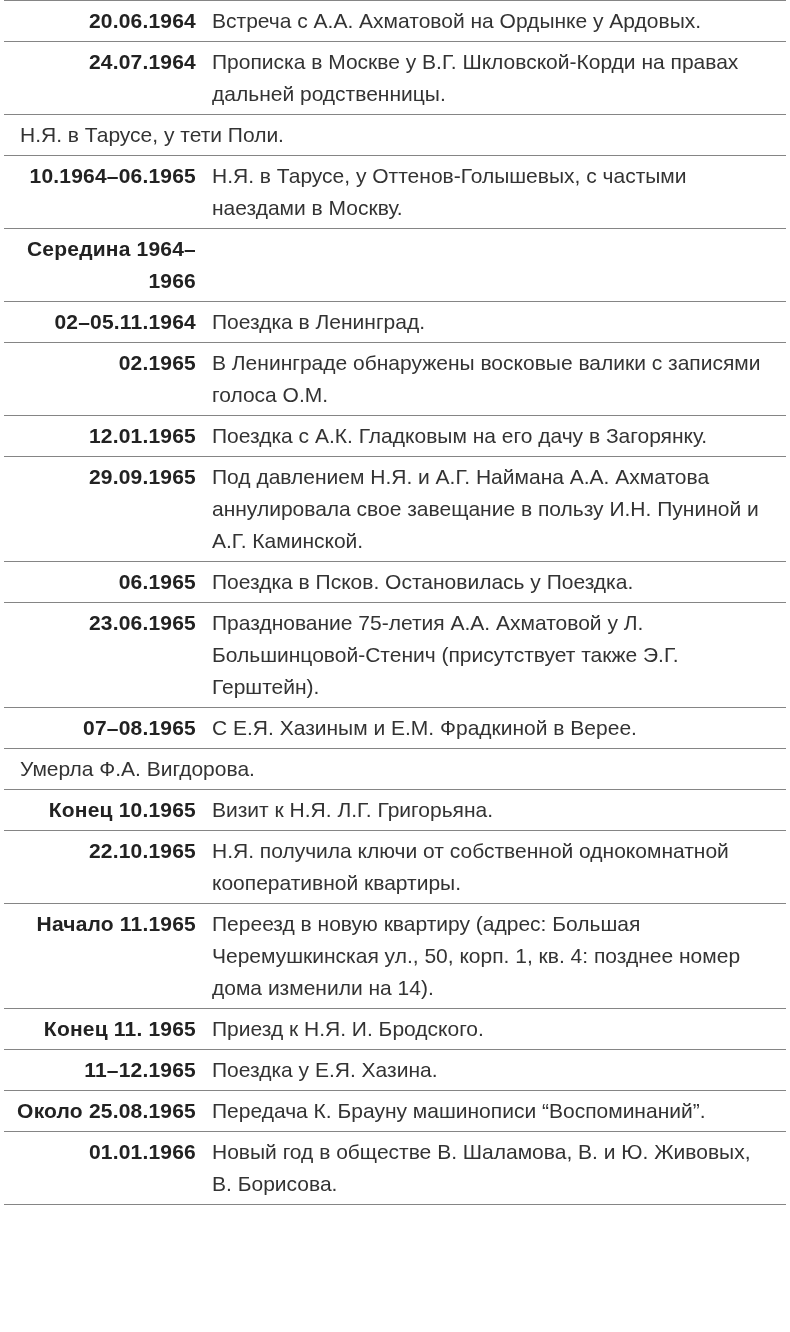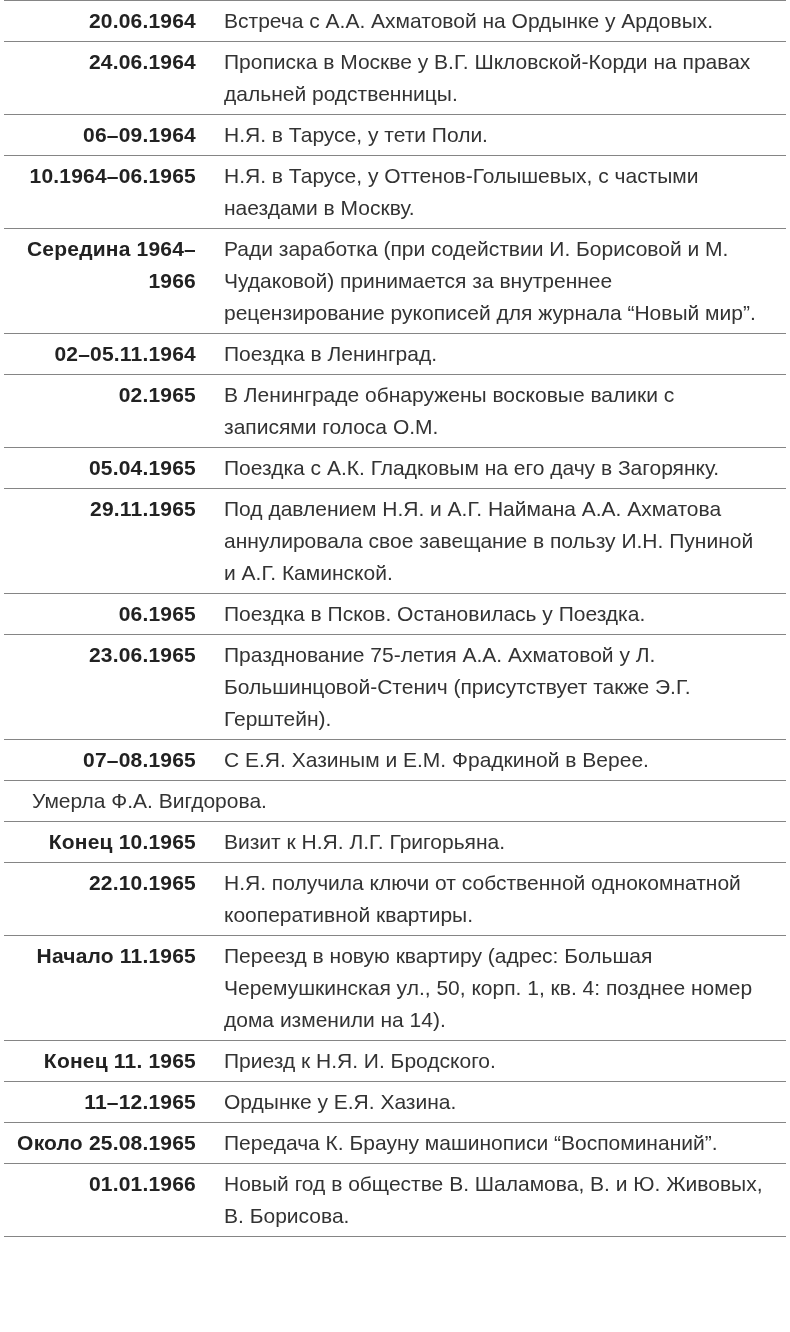--- a/index.html
+++ b/index.html
@@ -28,72 +28,70 @@
   .date {
     width: 192px;
     flex: 0 0 192px;
     text-align: right;
     font-weight: bold;
     color: #222222;
     letter-spacing: 0.2px;
   }
   .event {
     flex: 1 1 auto;
-    margin-left: 28px;
+    margin-left: 16px;
     padding-right: 18px;
     color: #333333;
   }
 </style>
 </head>
 <body>
 
 <div class="timeline">
 
     <div class="row">
       <div class="cell date">20.06.1964</div>
       <div class="cell event">Встреча с А.А. Ахматовой на Ордынке у Ардовых.</div>
     </div>
 
     <div class="row">
-      <div class="cell date">24.06.1964</div>
+      <div class="cell date">24.07.1964</div>
       <div class="cell event">Прописка в Москве у В.Г. Шкловской-Корди на правах дальней родственницы.</div>
     </div>
 
     <div class="row">
-      <div class="cell date">06–09.1964</div>
       <div class="cell event">Н.Я. в Тарусе, у тети Поли.</div>
     </div>
 
     <div class="row">
       <div class="cell date">10.1964–06.1965</div>
       <div class="cell event">Н.Я. в Тарусе, у Оттенов-Голышевых, с частыми наездами в Москву.</div>
     </div>
 
     <div class="row">
       <div class="cell date">Середина 1964–1966</div>
-      <div class="cell event">Ради заработка (при содействии И. Борисовой и М. Чудаковой) принимается за внутреннее рецензирование рукописей для журнала “Новый мир”.</div>
     </div>
 
     <div class="row">
       <div class="cell date">02–05.11.1964</div>
       <div class="cell event">Поездка в Ленинград.</div>
     </div>
 
     <div class="row">
       <div class="cell date">02.1965</div>
       <div class="cell event">В Ленинграде обнаружены восковые валики с записями голоса О.М.</div>
     </div>
 
     <div class="row">
-      <div class="cell date">05.04.1965</div>
+      <div class="cell date">12.01.1965</div>
       <div class="cell event">Поездка с А.К. Гладковым на его дачу в Загорянку.</div>
     </div>
 
     <div class="row">
-      <div class="cell date">29.11.1965</div>
+      <div class="cell date">29.09.1965</div>
       <div class="cell event">Под давлением Н.Я. и А.Г. Наймана А.А. Ахматова аннулировала свое завещание в пользу И.Н. Пуниной и А.Г. Каминской.</div>
     </div>
 
 
     <div class="row">
       <div class="cell date">06.1965</div>
       <div class="cell event">Поездка в Псков. Остановилась у Поездка.</div>
     </div>
 
     <div class="row">
@@ -126,21 +124,21 @@
       <div class="cell event">Переезд в новую квартиру (адрес: Большая Черемушкинская ул., 50, корп. 1, кв. 4: позднее номер дома изменили на 14).</div>
     </div>
 
     <div class="row">
       <div class="cell date">Конец 11. 1965</div>
       <div class="cell event">Приезд к Н.Я. И. Бродского.</div>
     </div>
 
     <div class="row">
       <div class="cell date">11–12.1965</div>
-      <div class="cell event">Ордынке у Е.Я. Хазина.</div>
+      <div class="cell event">Поездка у Е.Я. Хазина.</div>
     </div>
 
     <div class="row">
       <div class="cell date">Около 25.08.1965</div>
       <div class="cell event">Передача К. Брауну машинописи “Воспоминаний”.</div>
     </div>
 
     <div class="row">
       <div class="cell date">01.01.1966</div>
       <div class="cell event">Новый год в обществе В. Шаламова, В. и Ю. Живовых, В. Борисова.</div>

